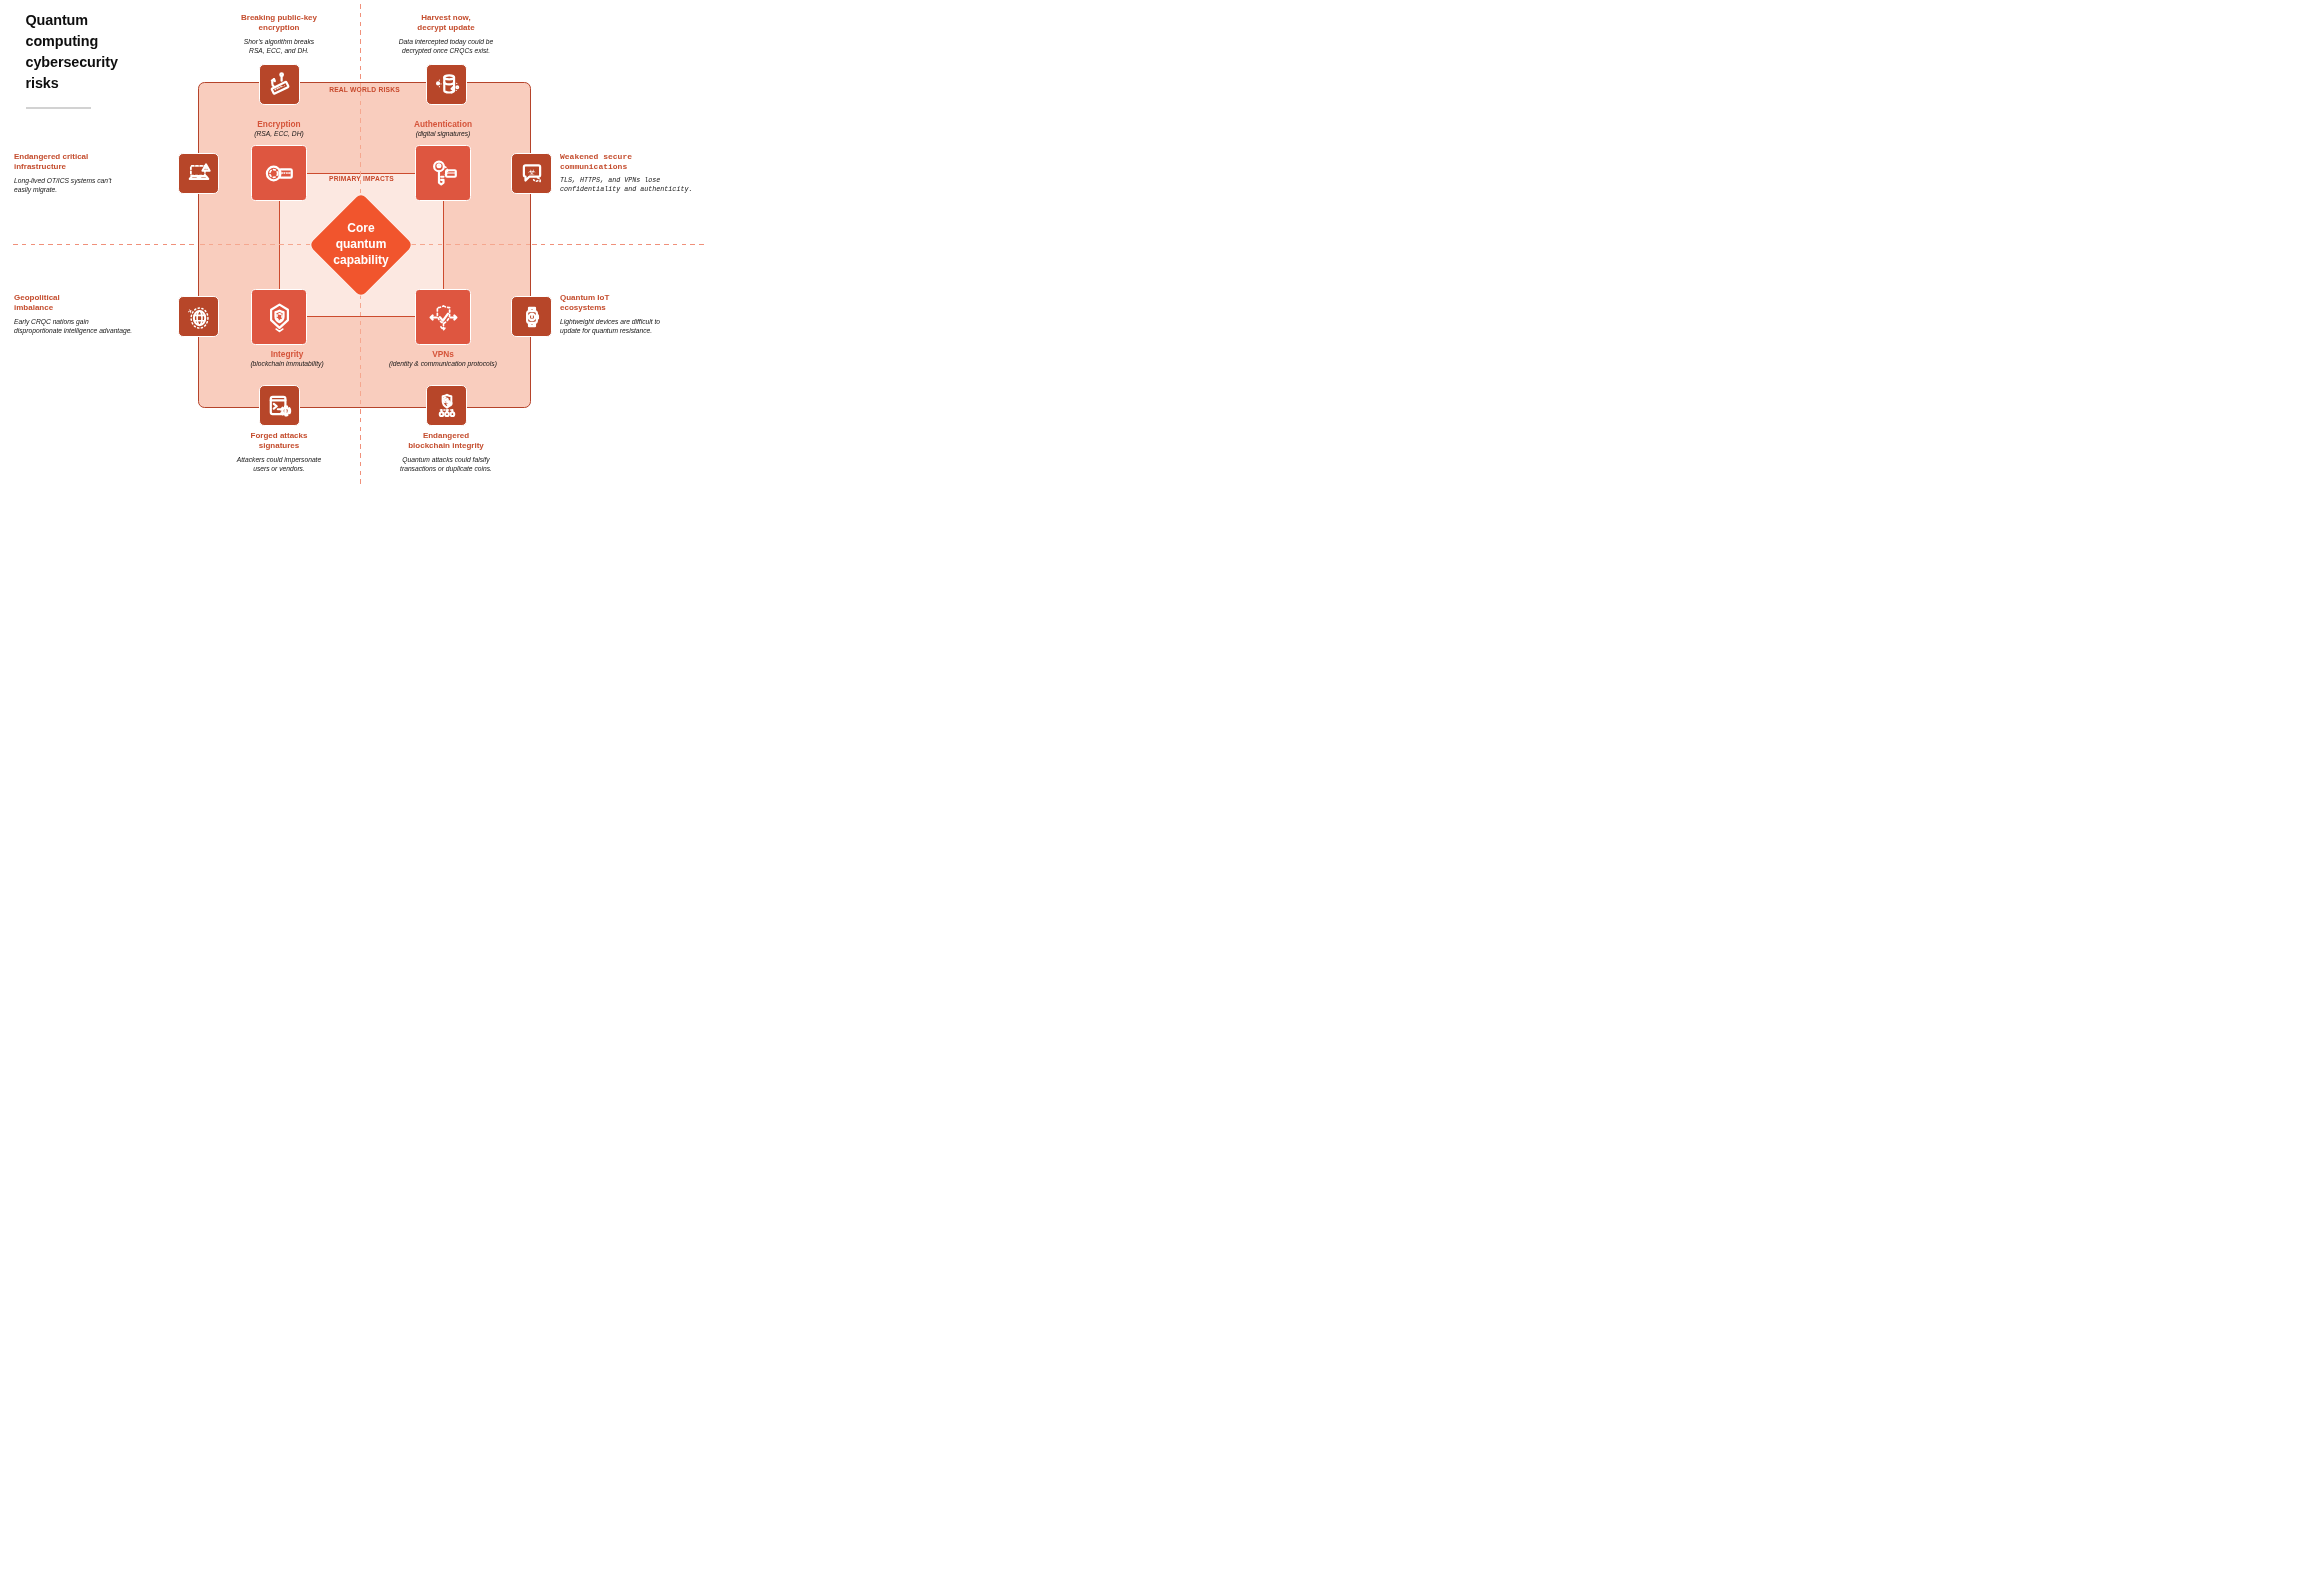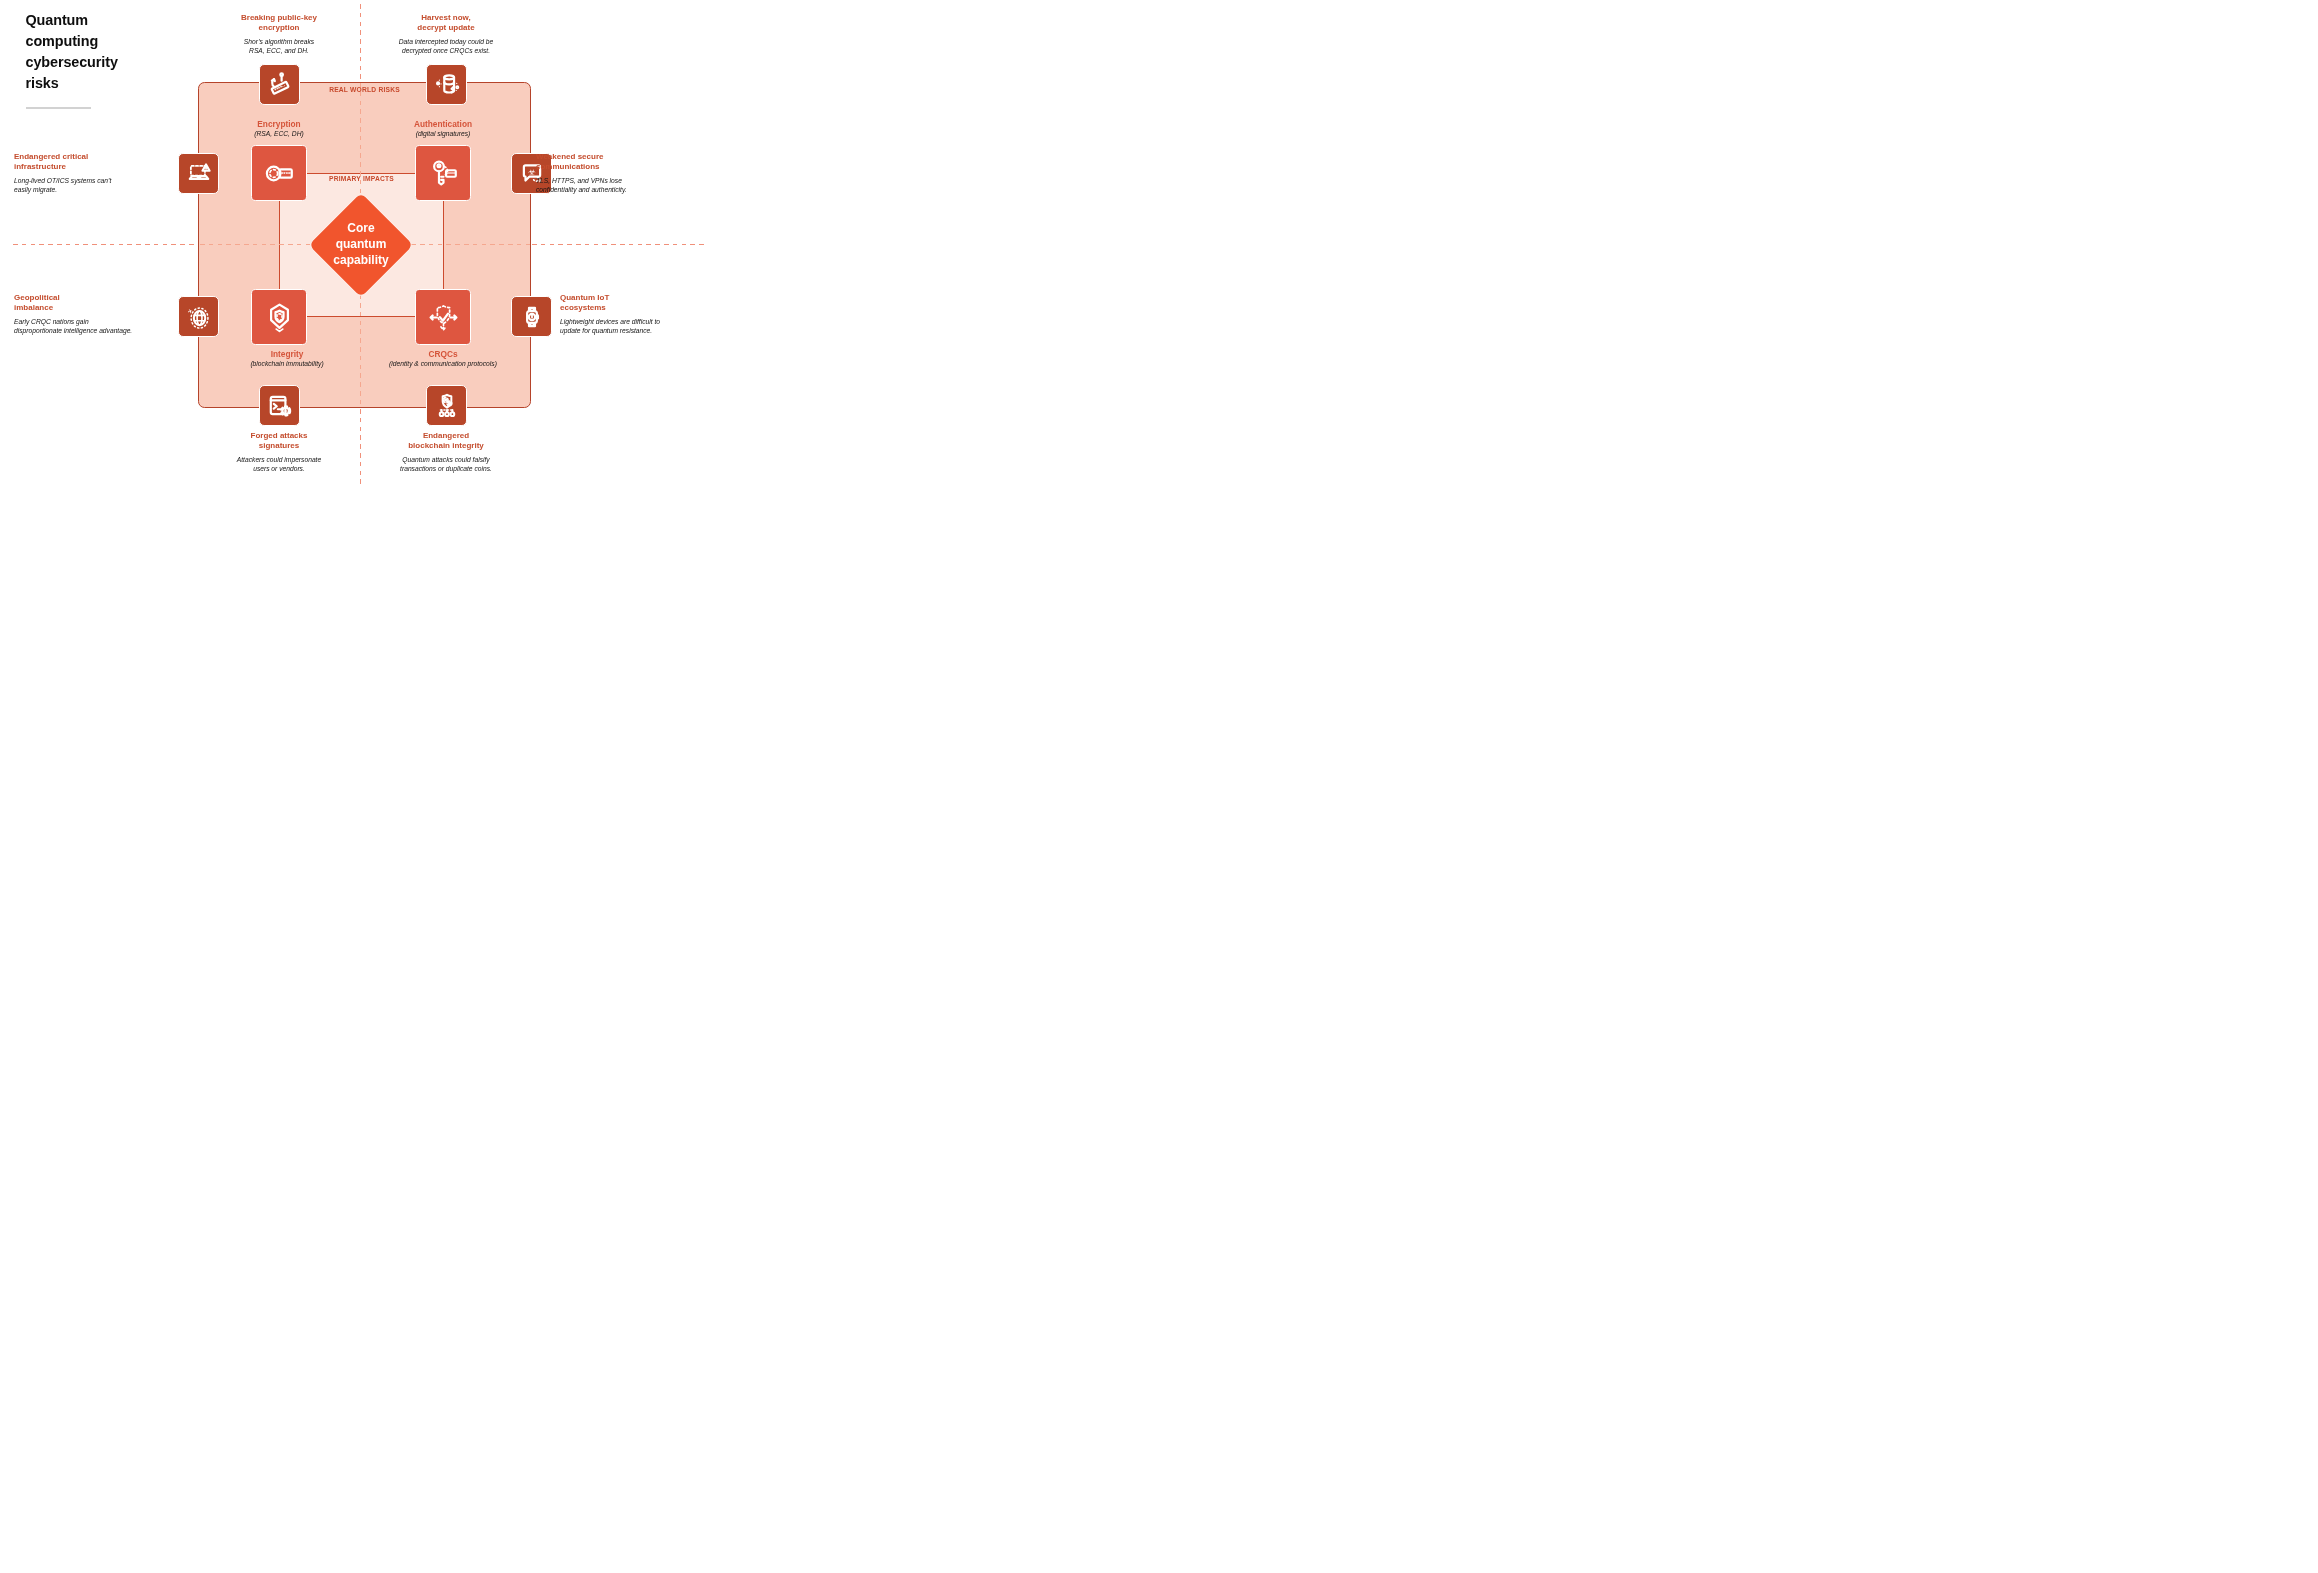--- a/index.html
+++ b/index.html
@@ -126,21 +126,21 @@
   </div>
   <div class="quadlbl" style="left:364px;top:119px;">
     <div class="q">Authentication</div>
     <div class="s">(digital signatures)</div>
   </div>
   <div class="quadlbl" style="left:208px;top:349px;">
     <div class="q">Integrity</div>
     <div class="s">(blockchain immutability)</div>
   </div>
   <div class="quadlbl" style="left:364px;top:349px;">
-    <div class="q">CRQCs</div>
+    <div class="q">VPNs</div>
     <div class="s">(identity &amp; communication protocols)</div>
   </div>
 
   <div class="diamond"></div>
   <div class="diamond-label">Core
 quantum
 capability</div>
 
   <div class="sq corner" style="left:259px;top:64px;">
     <svg class="ic" width="26" height="26" viewBox="0 0 48 48">
@@ -266,21 +266,21 @@
 decrypt update</div>
     <div class="b">Data intercepted today could be
 decrypted once CRQCs exist.</div>
   </div>
   <div class="riskblock right-txt" style="left:14px;top:152px;">
     <div class="h">Endangered critical
 infrastructure</div>
     <div class="b">Long-lived OT/ICS systems can’t
 easily migrate.</div>
   </div>
-  <div class="riskblock left-txt" style="left:536px;top:152px;width:155px;">
+  <div class="riskblock left-txt" style="left:560px;top:152px;width:155px;font-family:Liberation Mono, monospace;">
     <div class="h">Weakened secure
 communications</div>
     <div class="b">TLS, HTTPS, and VPNs lose
 confidentiality and authenticity.</div>
   </div>
   <div class="riskblock right-txt" style="left:14px;top:293px;">
     <div class="h">Geopolitical
 imbalance</div>
     <div class="b">Early CRQC nations gain
 disproportionate intelligence advantage.</div>

